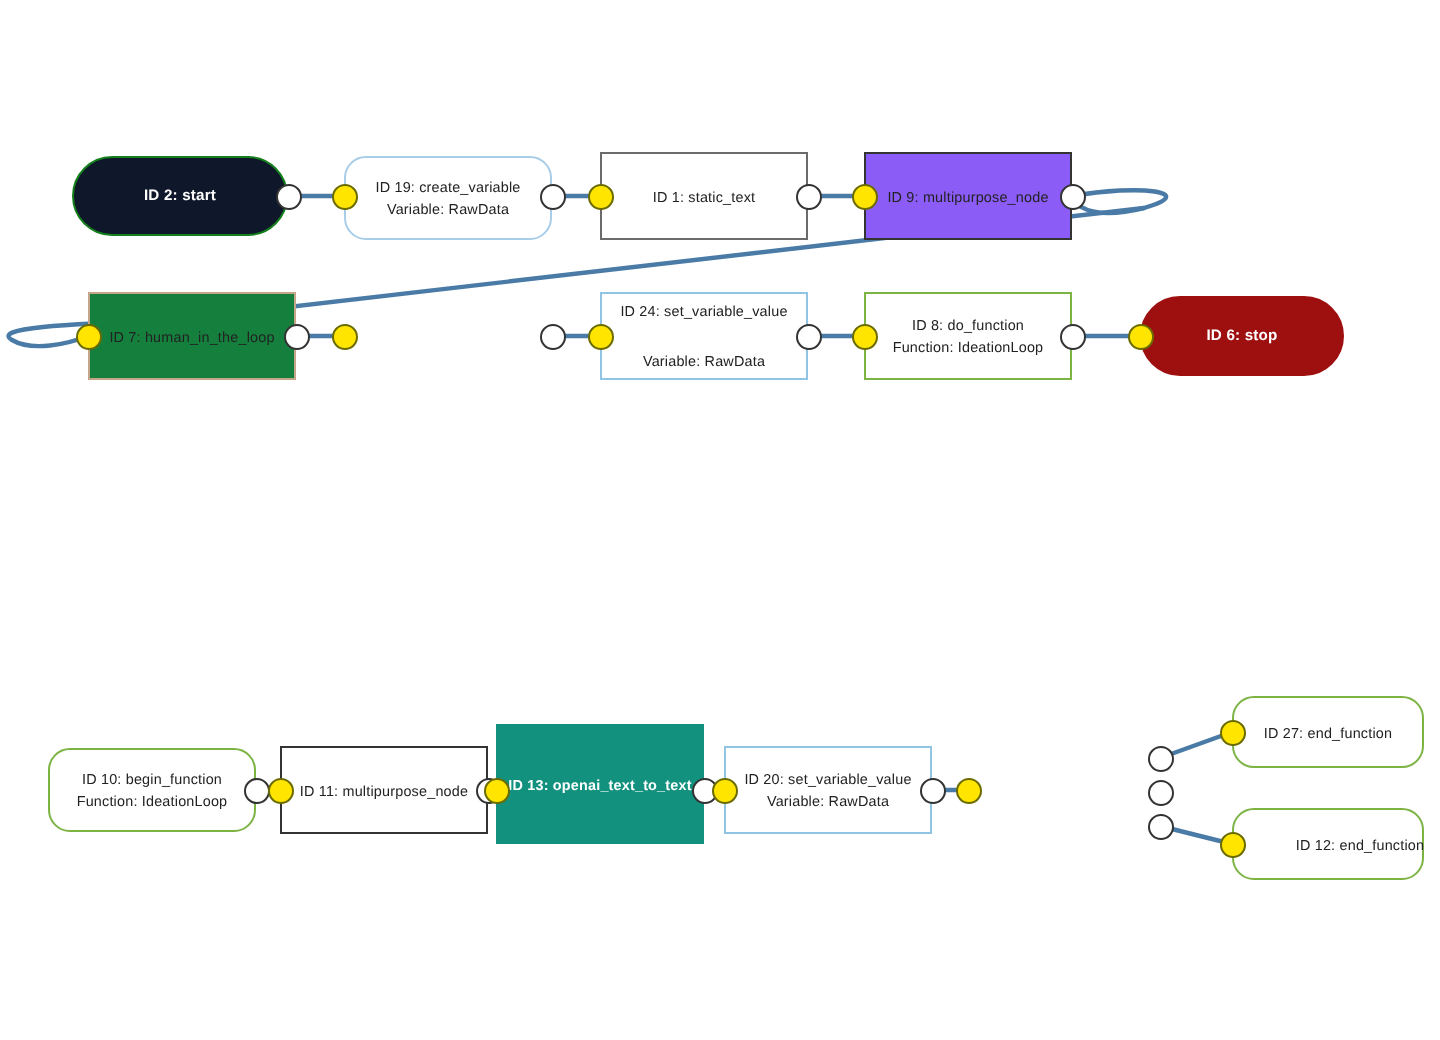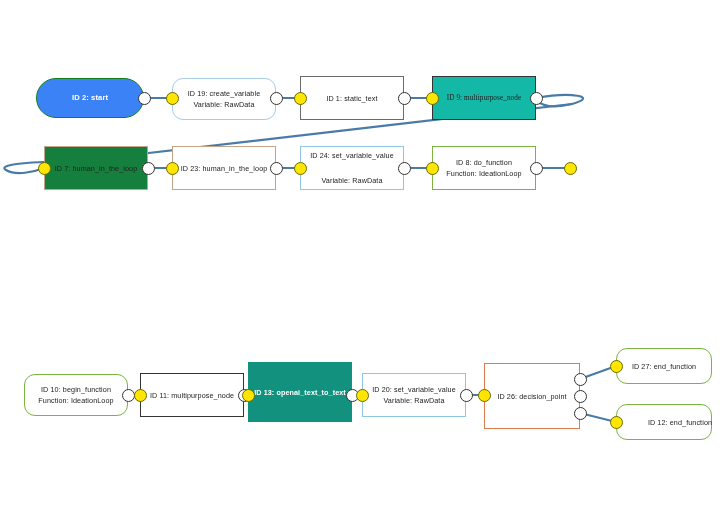--- a/index.html
+++ b/index.html
@@ -99,62 +99,62 @@
       <path d="M 536 168 L 570 168" fill="none" stroke="#4a7ba7" stroke-width="2.2" stroke-linecap="round"></path>
       <path d="M 128 395 L 140 395" fill="none" stroke="#4a7ba7" stroke-width="2.2" stroke-linecap="round"></path>
       <path d="M 244 395 L 248 395" fill="none" stroke="#4a7ba7" stroke-width="2.2" stroke-linecap="round"></path>
       <path d="M 352 395 L 362 395" fill="none" stroke="#4a7ba7" stroke-width="2.2" stroke-linecap="round"></path>
       <path d="M 466 395 L 484 395" fill="none" stroke="#4a7ba7" stroke-width="2.2" stroke-linecap="round"></path>
       <path d="M 580 379 L 616 366" fill="none" stroke="#4a7ba7" stroke-width="2.2" stroke-linecap="round"></path>
       <path d="M 580 413 L 616 422" fill="none" stroke="#4a7ba7" stroke-width="2.2" stroke-linecap="round"></path>
     </svg>
 
   <div id="node-layer">
-      <div class="node shape-pill terminal" style="left: 36px; top: 78px; width: 108px; height: 40px; background: #3b82f6; border-color: rgb(20, 128, 28);">
+      <div class="node shape-pill terminal" style="left: 36px; top: 78px; width: 108px; height: 40px; background: #0f172a; border-color: rgb(20, 128, 28);">
         <div class="line1" style="color: rgb(255, 255, 255);">ID 2: start</div>
       </div>
       <div class="port out" style="left: 137.5px; top: 91.5px;"></div>
       <div class="node shape-round" style="left: 172px; top: 78px; width: 104px; height: 42px; background: rgb(255, 255, 255); border-color: rgb(168, 205, 232);">
         <div class="line1" style="color: rgb(34, 34, 34); text-align: right;">ID 19: create_variable</div>
         <div class="line2" style="color: rgb(34, 34, 34);">Variable: RawData</div>
       </div>
       <div class="port in" style="left: 165.5px; top: 91.5px;"></div>
       <div class="port out" style="left: 269.5px; top: 91.5px;"></div>
       <div class="node shape-rect" style="left: 300px; top: 76px; width: 104px; height: 44px; background: rgb(255, 255, 255); border-color: rgb(107, 107, 107);">
         <div class="line1" style="color: rgb(34, 34, 34);">ID 1: static_text</div>
       </div>
       <div class="port in" style="left: 293.5px; top: 91.5px;"></div>
       <div class="port out" style="left: 397.5px; top: 91.5px;"></div>
-      <div class="node shape-rect" style="left: 432px; top: 76px; width: 104px; height: 44px; background: #14b8a6; border-color: rgb(51, 51, 51); font-family: Liberation Serif, serif;">
+      <div class="node shape-rect" style="left: 432px; top: 76px; width: 104px; height: 44px; background: #8b5cf6; border-color: rgb(51, 51, 51);">
         <div class="line1" style="color: rgb(34, 34, 34);">ID 9: multipurpose_node</div>
       </div>
       <div class="port in" style="left: 425.5px; top: 91.5px;"></div>
       <div class="port out" style="left: 529.5px; top: 91.5px;"></div>
       <div class="node shape-rect" style="left: 44px; top: 146px; width: 104px; height: 44px; background: #15803d; border-color: rgb(196, 165, 138);">
         <div class="line1" style="color: rgb(34, 34, 34);">ID 7: human_in_the_loop</div>
       </div>
       <div class="port in" style="left: 37.5px; top: 161.5px;"></div>
       <div class="port out" style="left: 141.5px; top: 161.5px;"></div>
-      <div class="node shape-rect" style="left: 172px; top: 146px; width: 104px; height: 44px; background: rgb(255, 255, 255); border-color: rgb(196, 165, 138);">
-        <div class="line1" style="color: rgb(34, 34, 34);">ID 23: human_in_the_loop</div>
-      </div>
       <div class="port in" style="left: 165.5px; top: 161.5px;"></div>
       <div class="port out" style="left: 269.5px; top: 161.5px;"></div>
       <div class="node shape-rect" style="left: 300px; top: 146px; width: 104px; height: 44px; background: rgb(255, 255, 255); border-color: rgb(143, 196, 227); gap: 14px;">
         <div class="line1" style="color: rgb(34, 34, 34);">ID 24: set_variable_value</div>
         <div class="line2" style="color: rgb(34, 34, 34);">Variable: RawData</div>
       </div>
       <div class="port in" style="left: 293.5px; top: 161.5px;"></div>
       <div class="port out" style="left: 397.5px; top: 161.5px;"></div>
       <div class="node shape-rect" style="left: 432px; top: 146px; width: 104px; height: 44px; background: rgb(255, 255, 255); border-color: rgb(124, 179, 66);">
         <div class="line1" style="color: rgb(34, 34, 34);">ID 8: do_function</div>
         <div class="line2" style="color: rgb(34, 34, 34);">Function: IdeationLoop</div>
       </div>
       <div class="port in" style="left: 425.5px; top: 161.5px;"></div>
       <div class="port out" style="left: 529.5px; top: 161.5px;"></div>
+      <div class="node shape-pill terminal" style="left: 570px; top: 148px; width: 102px; height: 40px; background: rgb(158, 15, 16); border-color: rgb(158, 15, 16);">
+        <div class="line1" style="color: rgb(255, 255, 255);">ID 6: stop</div>
+      </div>
       <div class="port in" style="left: 563.5px; top: 161.5px;"></div>
       <div class="node shape-round" style="left: 24px; top: 374px; width: 104px; height: 42px; background: rgb(255, 255, 255); border-color: rgb(124, 179, 66);">
         <div class="line1" style="color: rgb(34, 34, 34);">ID 10: begin_function</div>
         <div class="line2" style="color: rgb(34, 34, 34);">Function: IdeationLoop</div>
       </div>
       <div class="port out" style="left: 121.5px; top: 388.5px;"></div>
       <div class="node shape-rect" style="left: 140px; top: 373px; width: 104px; height: 44px; background: rgb(255, 255, 255); border-color: rgb(51, 51, 51);">
         <div class="line1" style="color: rgb(34, 34, 34);">ID 11: multipurpose_node</div>
       </div>
       <div class="port in" style="left: 133.5px; top: 388.5px;"></div>
@@ -163,23 +163,20 @@
         <div class="line1" style="color: rgb(255, 255, 255);">ID 13: openai_text_to_text</div>
       </div>
       <div class="port in" style="left: 241.5px; top: 388.5px;"></div>
       <div class="port out" style="left: 345.5px; top: 388.5px;"></div>
       <div class="node shape-rect" style="left: 362px; top: 373px; width: 104px; height: 44px; background: rgb(255, 255, 255); border-color: rgb(143, 196, 227);">
         <div class="line1" style="color: rgb(34, 34, 34);">ID 20: set_variable_value</div>
         <div class="line2" style="color: rgb(34, 34, 34);">Variable: RawData</div>
       </div>
       <div class="port in" style="left: 355.5px; top: 388.5px;"></div>
       <div class="port out" style="left: 459.5px; top: 388.5px;"></div>
-      <div class="node shape-rect" style="left: 484px; top: 363px; width: 96px; height: 66px; background: rgb(255, 255, 255); border-color: rgb(224, 123, 79);">
-        <div class="line1" style="color: rgb(34, 34, 34);">ID 26: decision_point</div>
-      </div>
       <div class="port in" style="left: 477.5px; top: 388.5px;"></div>
       <div class="port out" style="left: 573.5px; top: 372.5px;"></div>
       <div class="port out" style="left: 573.5px; top: 389.5px;"></div>
       <div class="port out" style="left: 573.5px; top: 406.5px;"></div>
       <div class="node shape-round" style="left: 616px; top: 348px; width: 96px; height: 36px; background: rgb(255, 255, 255); border-color: rgb(124, 179, 66);">
         <div class="line1" style="color: rgb(34, 34, 34);">ID 27: end_function</div>
       </div>
       <div class="port in" style="left: 609.5px; top: 359.5px;"></div>
       <div class="node shape-round" style="left: 616px; top: 404px; width: 96px; height: 36px; background: rgb(255, 255, 255); border-color: rgb(124, 179, 66);">
         <div class="line1" style="color: rgb(34, 34, 34); padding-left: 32px;">ID 12: end_function</div>

